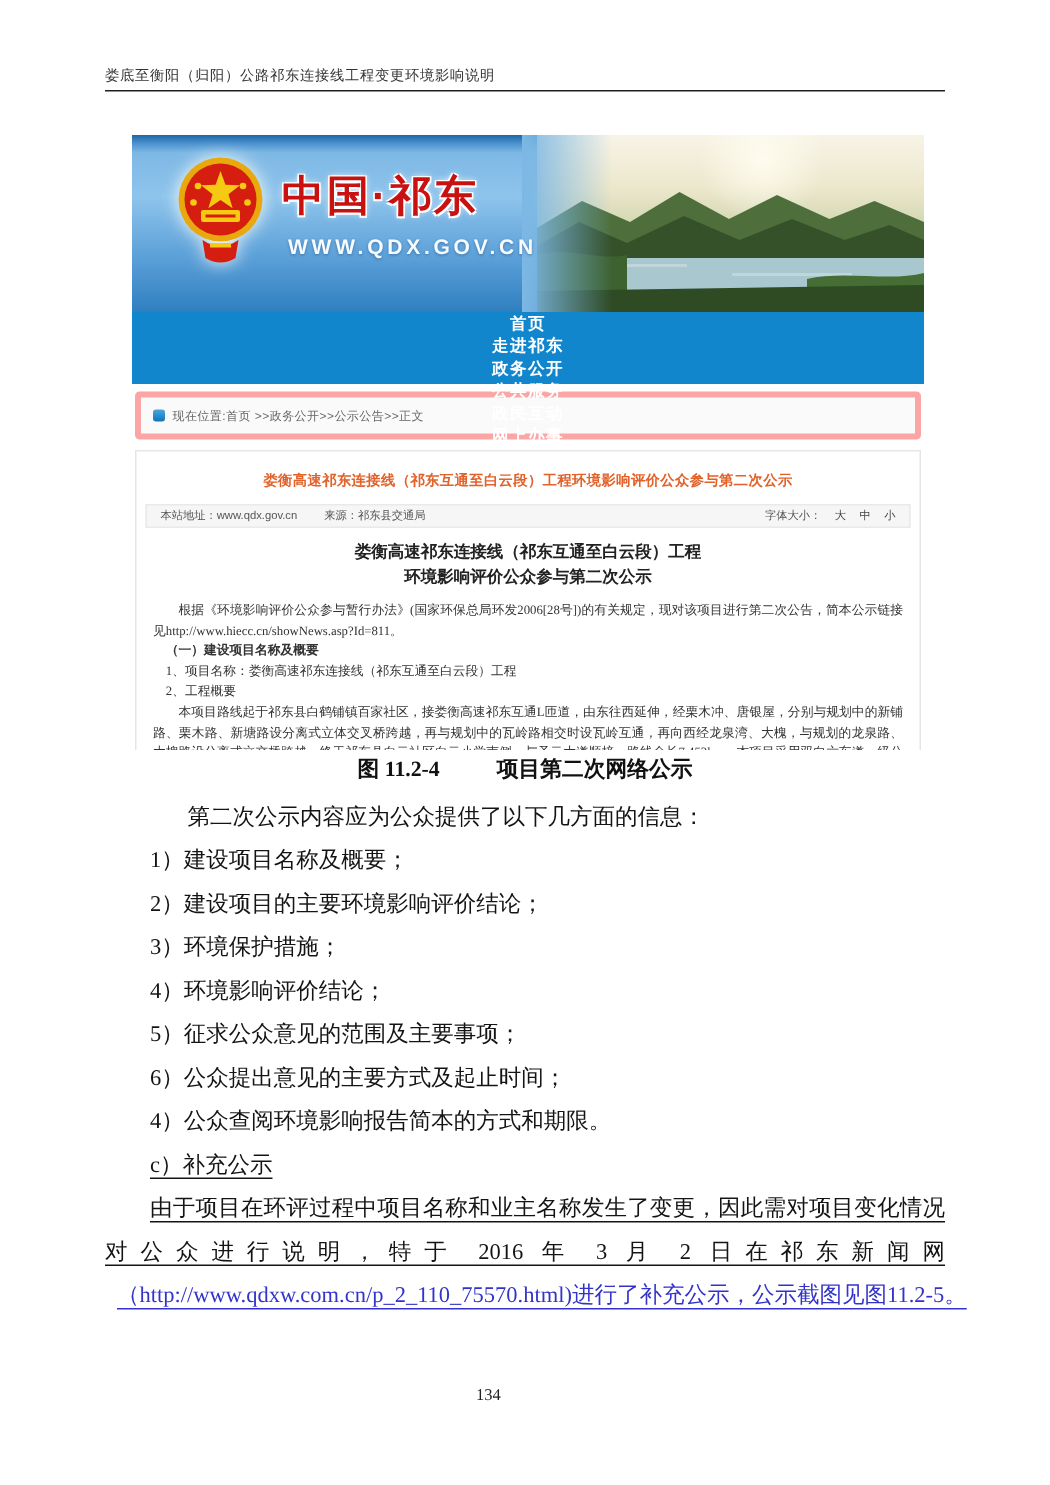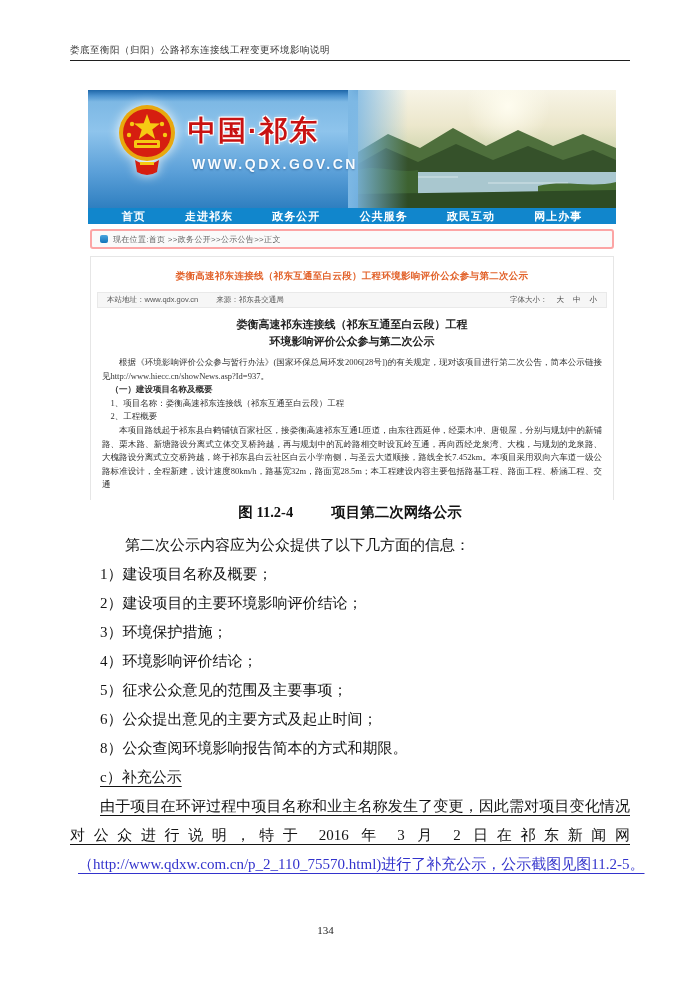--- a/index.html
+++ b/index.html
@@ -42,26 +42,26 @@
     text-shadow:-1px -1px 0 #fff,1px -1px 0 #fff,-1px 1px 0 #fff,1px 1px 0 #fff,0 0 5px #fff;
     text-align:center;
   }
   .site-url {
     position:absolute; left:104px; top:66px; font-size:14px; font-weight:bold;
     color:#f6fbff; letter-spacing:2.5px; text-shadow:0 1px 2px rgba(20,60,110,.45);
   }
 
   
   .nav { display:flex; align-items:center; justify-content:space-around;
-    height:16px; background:#1186cc; padding:0 14px; }
+    height:48px; background:#1186cc; padding:0 14px;flex-direction:column; }
   .nav-item { color:#ffffff; font-size:11px; font-weight:bold; letter-spacing:1px; cursor:default; }
 
   
-  .crumb-bar { margin:5px 2px 0; height:20px; display:flex; align-items:center;
-    background:#fafafa; border:2px solid #fca5a5; border-radius:3px; padding:0 8px; }
+  .crumb-bar { margin:5px 2px 0; height:32px; display:flex; align-items:center;
+    background:#fafafa; border:4px solid #fca5a5; border-radius:3px; padding:0 8px; }
   .crumb-icon { width:8px; height:8px; border-radius:2px; margin-right:5px;
     background:linear-gradient(180deg,#4aa6e0,#1173b8); }
   .crumb-text { font-size:8px; color:#666; letter-spacing:.3px; }
 
   
   .content-box { margin:7px 2px 0; border:1px solid #e6e6e6; border-bottom:none;
     min-height:260px; background:#fff; }
   .post-title { padding-top:13px; text-align:center; font-size:9.5px; font-weight:bold;
     color:#e2622a; letter-spacing:.3px; }
   .meta-bar { margin:9px 6px 0; height:16px; display:flex; align-items:center;
@@ -176,21 +176,21 @@
           <span class="fs-opt">大</span>
           <span class="fs-opt">中</span>
           <span class="fs-opt">小</span>
         </div>
       </div>
 
       <div class="article">
         <div class="art-title">娄衡高速祁东连接线（祁东互通至白云段）工程</div>
         <div class="art-title">环境影响评价公众参与第二次公示</div>
         <div class="art-body">
-          <p>根据《环境影响评价公众参与暂行办法》(国家环保总局环发2006[28号])的有关规定，现对该项目进行第二次公告，简本公示链接见http://www.hiecc.cn/showNews.asp?Id=937。</p>
+          <p>根据《环境影响评价公众参与暂行办法》(国家环保总局环发2006[28号])的有关规定，现对该项目进行第二次公告，简本公示链接见http://www.hiecc.cn/showNews.asp?Id=811。</p>
           <p class="h">（一）建设项目名称及概要</p>
           <p class="li">1、项目名称：娄衡高速祁东连接线（祁东互通至白云段）工程</p>
           <p class="li">2、工程概要</p>
           <p>本项目路线起于祁东县白鹤铺镇百家社区，接娄衡高速祁东互通L匝道，由东往西延伸，经栗木冲、唐银屋，分别与规划中的新铺路、栗木路、新塘路设分离式立体交叉桥跨越，再与规划中的瓦岭路相交时设瓦岭互通，再向西经龙泉湾、大槐，与规划的龙泉路、大槐路设分离式立交桥跨越，终于祁东县白云社区白云小学南侧，与圣云大道顺接，路线全长7.452km。本项目采用双向六车道一级公路标准设计，全程新建，设计速度80km/h，路基宽32m，路面宽28.5m；本工程建设内容主要包括路基工程、路面工程、桥涵工程、交通</p>
         </div>
       </div>
     </div>
   </div>
 
   <div class="fig-caption">
@@ -198,21 +198,21 @@
   </div>
 
   <div class="doc-body">
     <div class="line indent-lg">第二次公示内容应为公众提供了以下几方面的信息：</div>
     <div class="line indent-md">1）建设项目名称及概要；</div>
     <div class="line indent-md">2）建设项目的主要环境影响评价结论；</div>
     <div class="line indent-md">3）环境保护措施；</div>
     <div class="line indent-md">4）环境影响评价结论；</div>
     <div class="line indent-md">5）征求公众意见的范围及主要事项；</div>
     <div class="line indent-md">6）公众提出意见的主要方式及起止时间；</div>
-    <div class="line indent-md">8）公众查阅环境影响报告简本的方式和期限。</div>
+    <div class="line indent-md">4）公众查阅环境影响报告简本的方式和期限。</div>
     <div class="line indent-md u">c）补充公示</div>
     <div class="line indent-md u stretch">由于项目在环评过程中项目名称和业主名称发生了变更，因此需对项目变化情况</div>
     <div class="line u stretch">对公众进行说明，特于 2016 年 3 月 2 日在祁东新闻网</div>
     <div class="line u link-line">（http://www.qdxw.com.cn/p_2_110_75570.html)进行了补充公示，公示截图见图11.2-5。</div>
   </div>
 
   <div class="page-number">134</div>
 
 </div>
 

